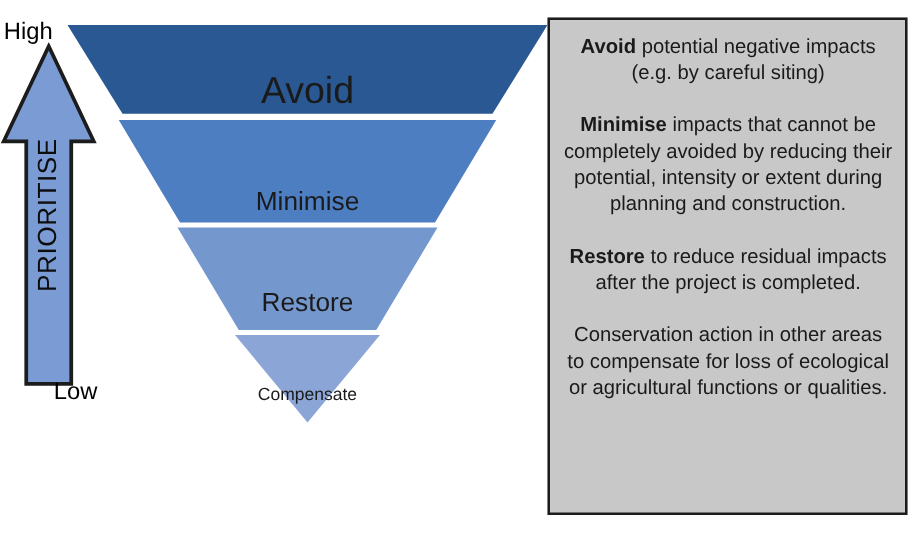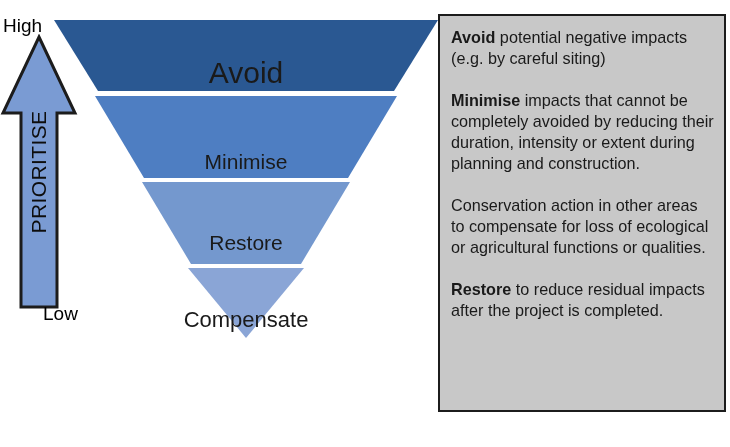--- a/index.html
+++ b/index.html
@@ -86,34 +86,35 @@
   #text-minimise {
     top: 132px;
     font-size: 21px;
   }
   #text-restore {
     top: 213px;
     font-size: 21px;
   }
   #text-compensate {
     top: 289px;
-    font-size: 22px;
+    font-size: 14px;
   }
 
   
   #description-panel {
     position: absolute;
     left: 438px;
     top: 14px;
     width: 288px;
     height: 398px;
     box-sizing: border-box;
     background: #c8c8c8;
     border: 2px solid #1c1c1c;
     padding: 11px 10px 12px 11px;
+    text-align: center;
   }
   .para {
     font-size: 16.2px;
     line-height: 21px;
     color: #1a1a1a;
     margin: 0 0 21px 0;
   }
   .para:last-child { margin-bottom: 0; }
   .para b { font-weight: bold; }
 </style>
@@ -153,26 +154,26 @@
     <div id="text-compensate" class="funnel-text">Compensate</div>
   </div>
 
   <div id="description-panel" style="background: rgb(200, 200, 200); border-color: rgb(28, 28, 28);">
 
     <p class="para">
       <b>Avoid</b><span> potential negative impacts (e.g. by careful siting)</span>
     </p>
 
     <p class="para">
-      <b>Minimise</b><span> impacts that cannot be completely avoided by reducing their duration, intensity or extent during planning and construction.</span>
+      <b>Minimise</b><span> impacts that cannot be completely avoided by reducing their potential, intensity or extent during planning and construction.</span>
+    </p>
+
+    <p class="para">
+      <b>Restore</b><span> to reduce residual impacts after the project is completed.</span>
     </p>
 
     <p class="para">
       <b></b><span>Conservation action in other areas to compensate for loss of ecological or agricultural functions or qualities.</span>
-    </p>
-
-    <p class="para">
-      <b>Restore</b><span> to reduce residual impacts after the project is completed.</span>
     </p>
 
   </div>
 
 </div>
 
 </body></html>

